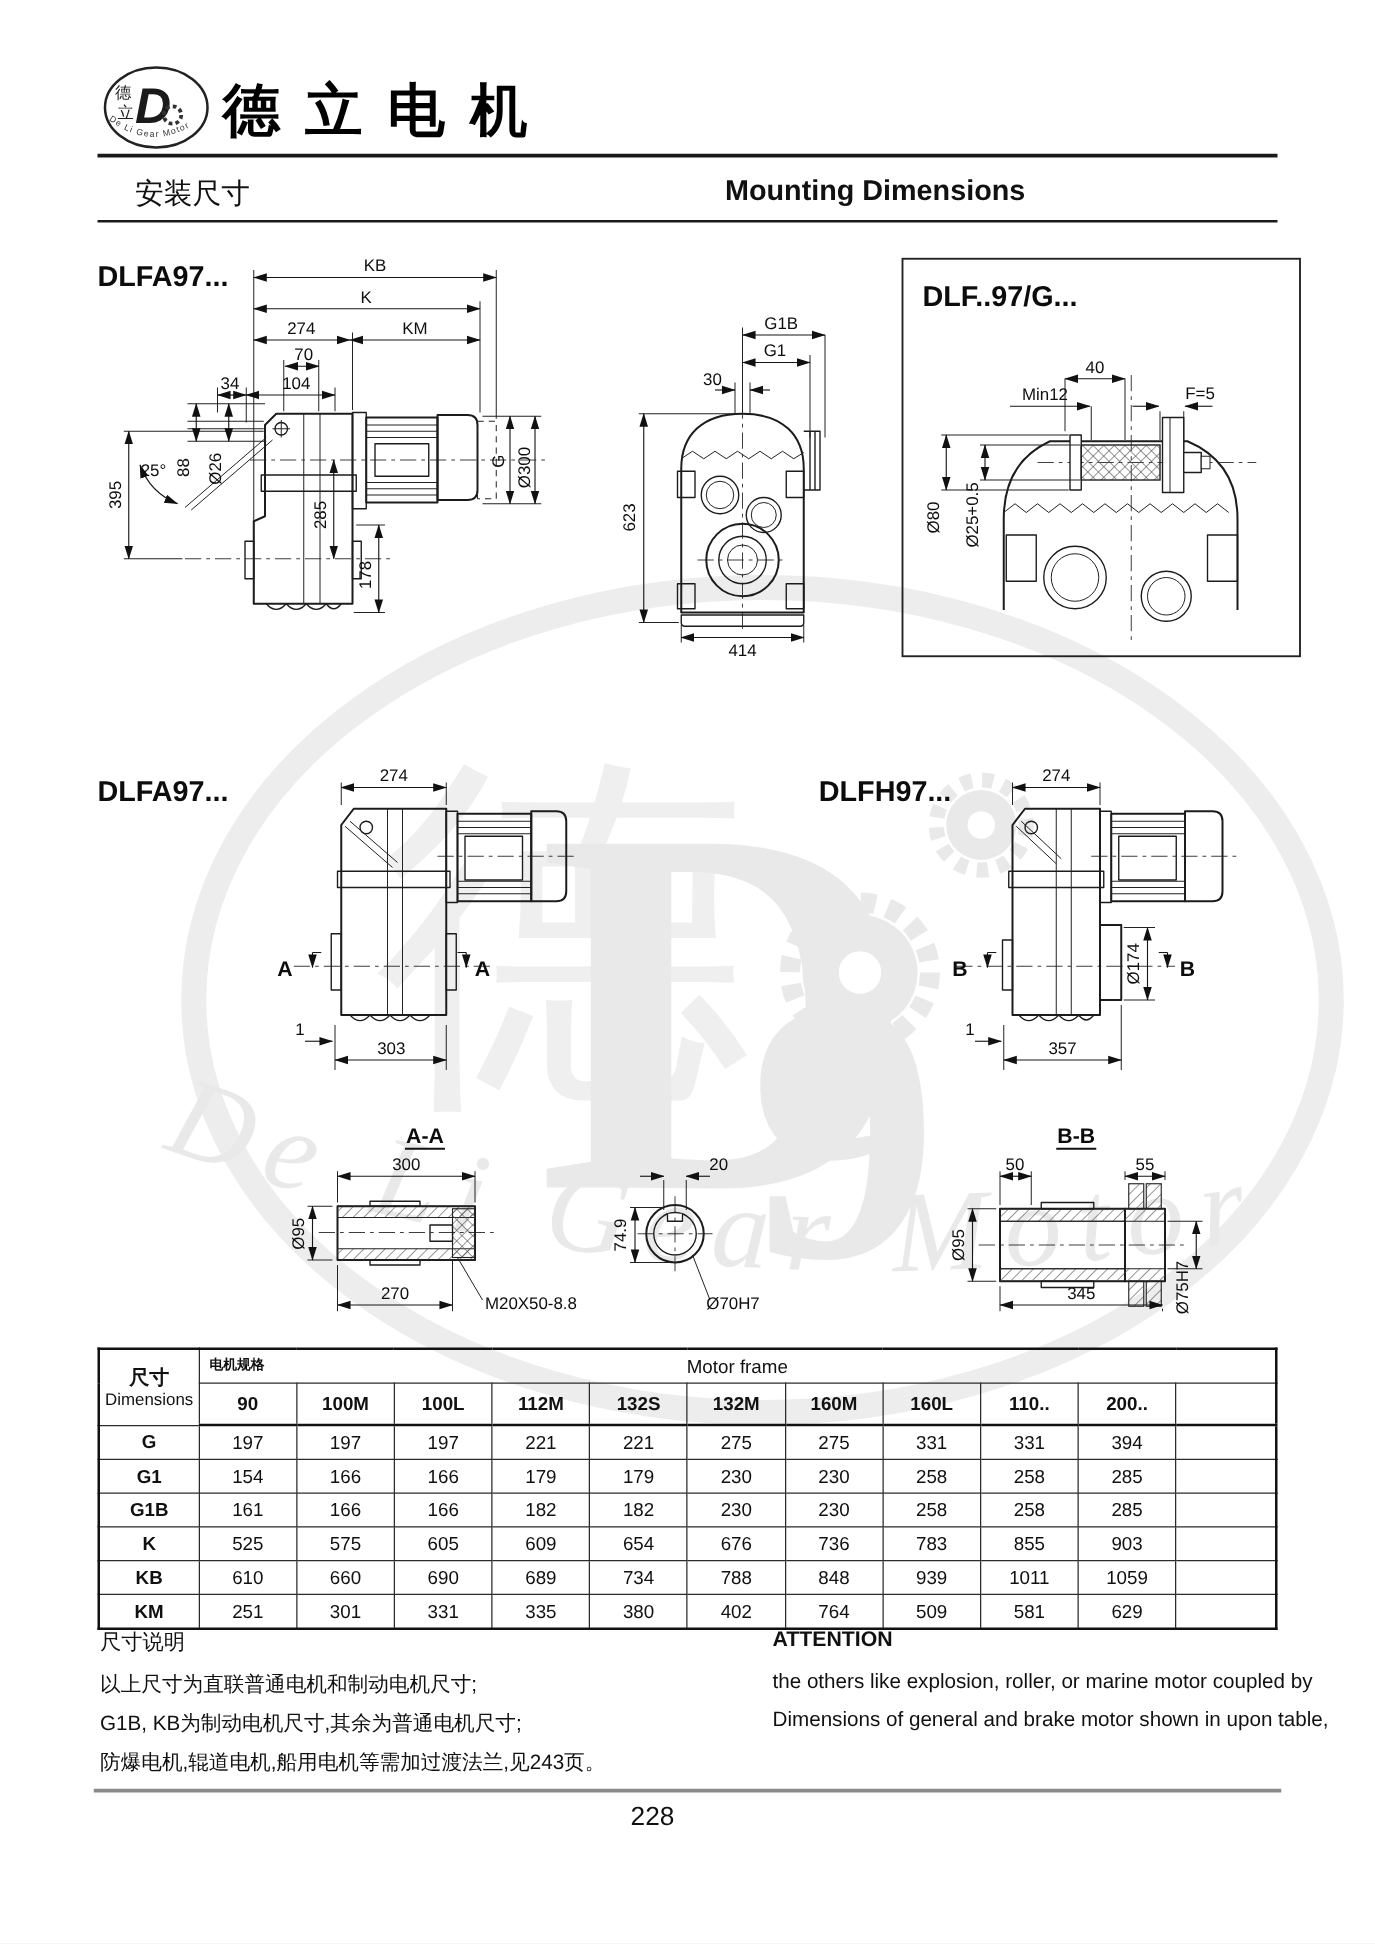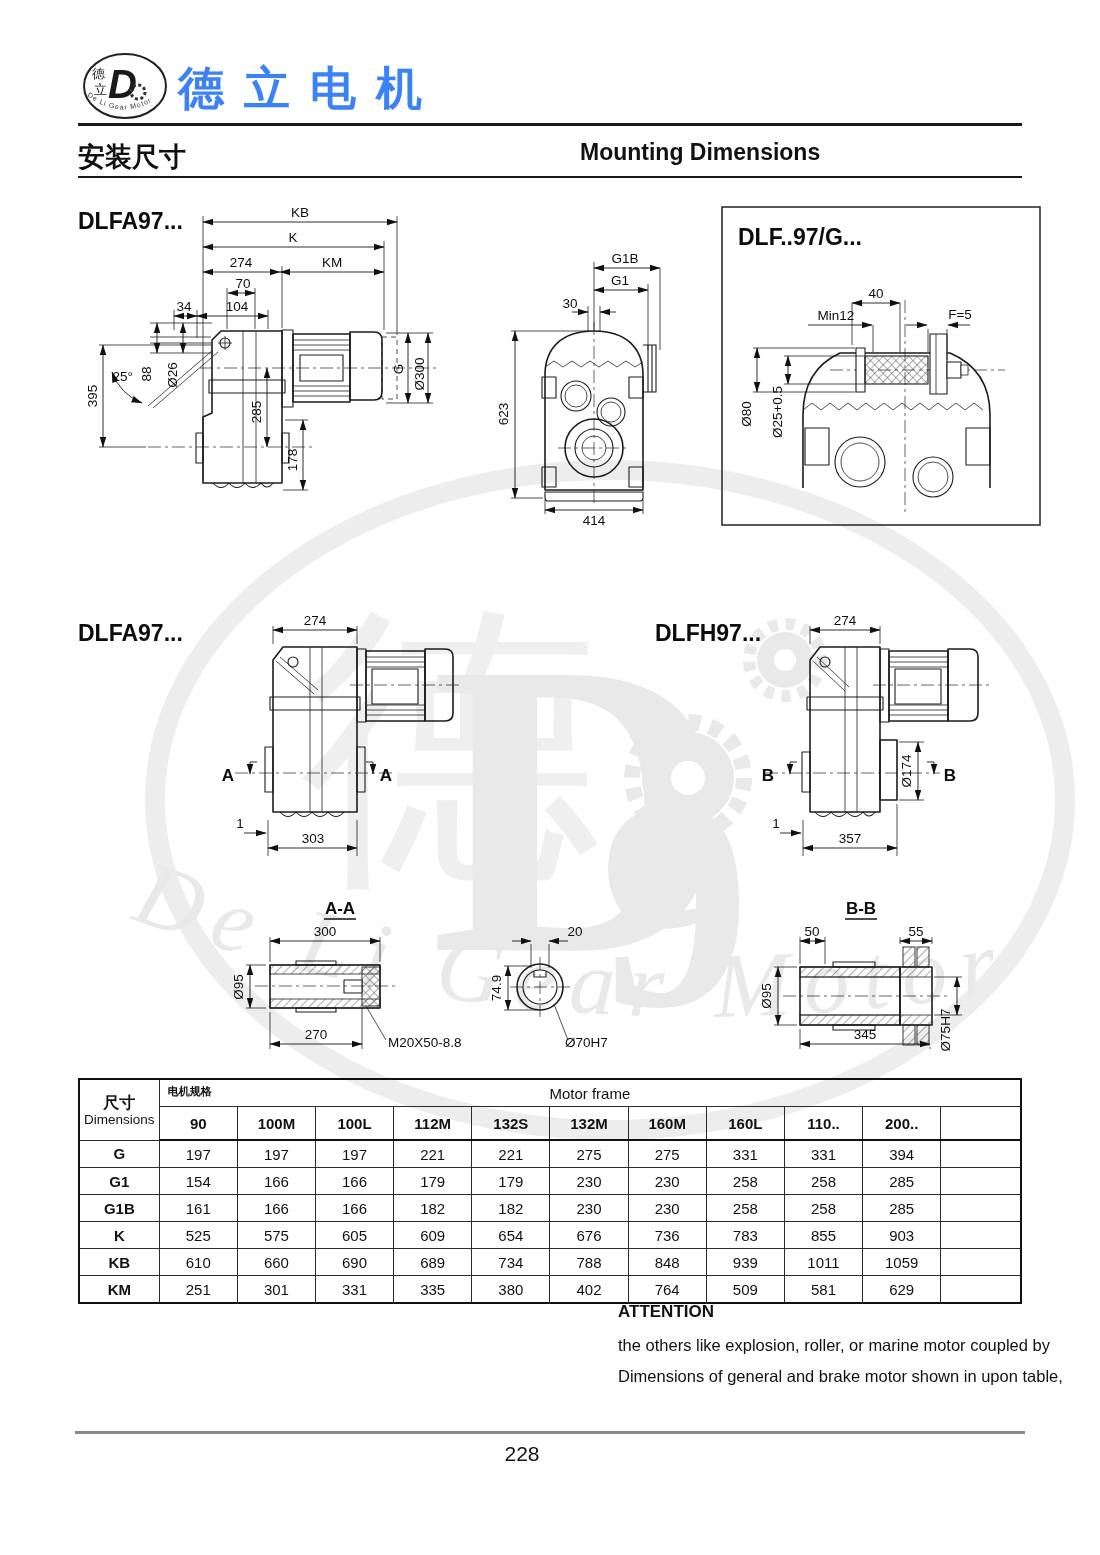--- a/index.html
+++ b/index.html
@@ -1,21 +1,21 @@
 <!DOCTYPE html>
 <html><head>
 <meta charset="utf-8">
 <style>
   html,body{margin:0;padding:0;background:#e8e8e8;}
   .page{position:relative;width:1100px;height:1555px;background:#ffffff;margin:0 auto;
         font-family:"Liberation Sans",sans-serif;color:#111;overflow:hidden;}
   .abs{position:absolute;}
   .hrule{position:absolute;background:#1a1a1a;}
-  .brand{font-family:Liberation Sans, sans-serif;font-weight:bold;font-size:46px;letter-spacing:20px;color:#3b82f6;}
-  .sec-cn{font-size:27px;font-weight:bold;}
+  .brand{font-family:Liberation Sans, sans-serif;font-weight:bold;font-size:46px;letter-spacing:20px;color:#000000;}
+  .sec-cn{font-size:23px;font-weight:normal;margin-left:30px;}
   .sec-en{font-size:23px;font-weight:bold;}
   
   svg text{font-family:"Liberation Sans",sans-serif;}
   .ol{fill:none;stroke:#1c1c1c;stroke-width:1.6;stroke-linejoin:round;}
   .ol2{fill:none;stroke:#1c1c1c;stroke-width:1.1;stroke-linejoin:round;}
   .thin{fill:none;stroke:#222;stroke-width:0.8;}
   .dim{fill:none;stroke:#161616;stroke-width:0.9;}
   .cl{fill:none;stroke:#222;stroke-width:0.7;stroke-dasharray:13 4 3 4;}
   .dash{stroke-dasharray:5 4;}
   .wfill{fill:#fff;}
@@ -504,20 +504,26 @@
         <td>764</td>
         <td>509</td>
         <td>581</td>
         <td>629</td>
         <td></td>
       </tr>
     </tbody>
       </table>
   </div>
 
+  <div class="abs" style="left:80px;top:1302px;width:490px;">
+    <div class="note-title-cn">尺寸说明</div>
+    <div class="note-line">以上尺寸为直联普通电机和制动电机尺寸;</div>
+    <div class="note-line">G1B, KB为制动电机尺寸,其余为普通电机尺寸;</div>
+    <div class="note-line">防爆电机,辊道电机,船用电机等需加过渡法兰,见243页。</div>
+  </div>
   <div class="abs" style="left:618px;top:1302px;width:410px;">
     <div class="note-title">ATTENTION</div>
     <div class="note-line">the others like explosion, roller, or marine motor coupled by</div>
     <div class="note-line">Dimensions of general and brake motor shown in upon table,</div>
   </div>
 
   <div class="hrule" style="left:75px;top:1431px;width:950px;height:3px;background:#8a8a8a;"></div>
   <div class="pagenum" style="top:1442px;">228</div>
 
 </div>

